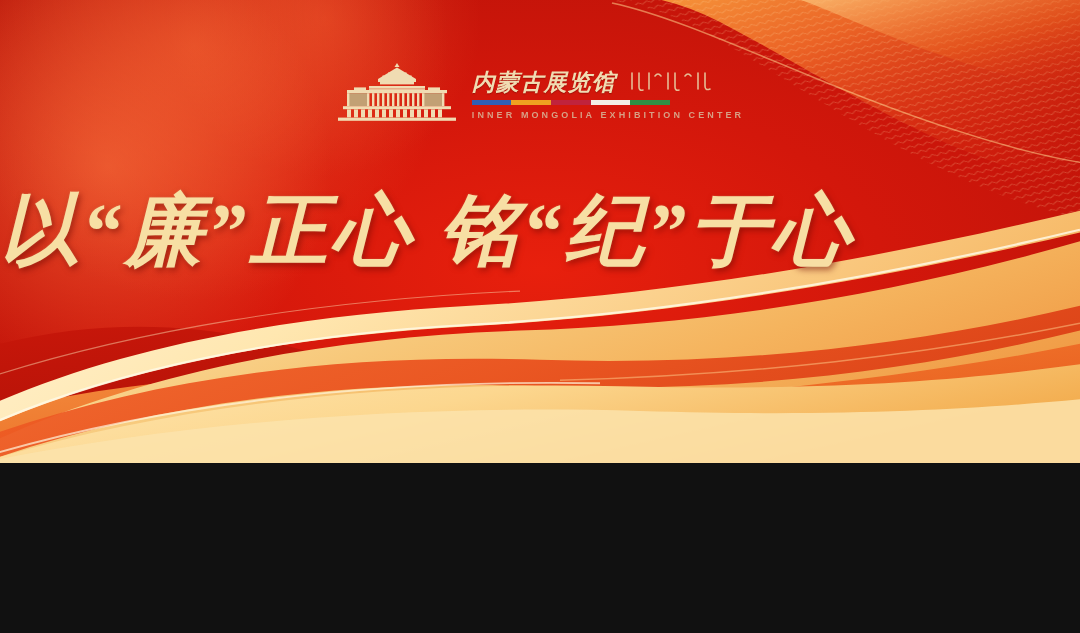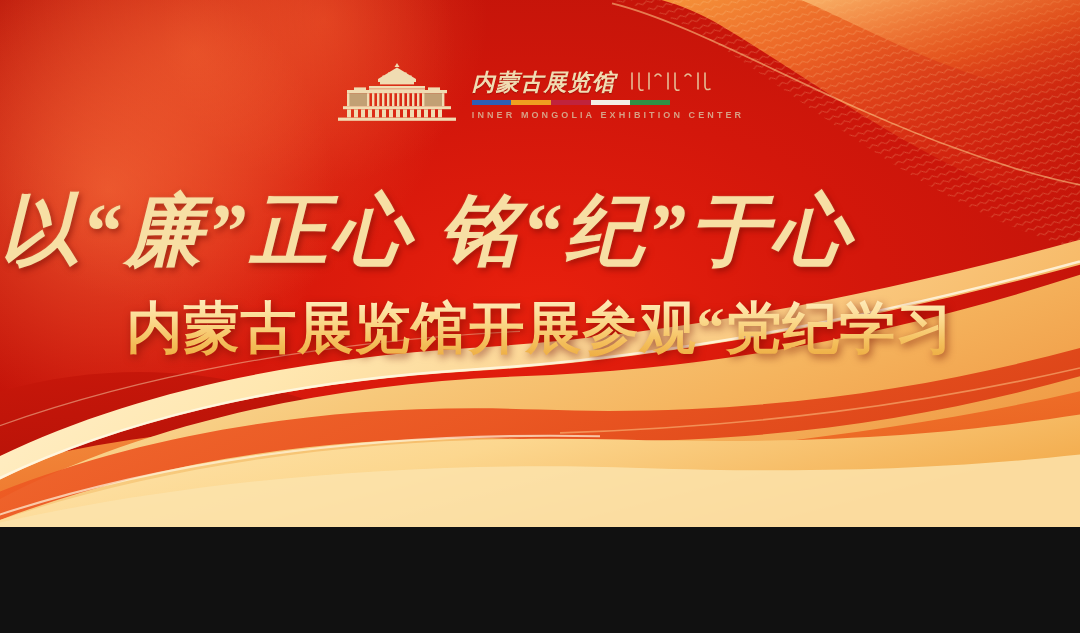--- a/index.html
+++ b/index.html
@@ -1,20 +1,20 @@
 <!DOCTYPE html>
 <html><head>
 <meta charset="utf-8">
 <style>
   html,body{margin:0;padding:0;background:#111;}
   *{box-sizing:border-box;}
 
   .poster{
     position:relative;
-    width:1080px;height:527px;
+    width:1080px;height:463px;
     overflow:hidden;
     font-family:"Liberation Serif", serif;
     background:
       radial-gradient(circle at 18% 10%, rgba(255,120,60,.50) 0%, rgba(255,120,60,0) 26%),
       radial-gradient(circle at 10% 36%, rgba(255,128,70,.55) 0%, rgba(255,128,70,0) 22%),
       radial-gradient(circle at 30% 4%, rgba(255,110,55,.35) 0%, rgba(255,110,55,0) 18%),
       radial-gradient(ellipse at 50% 58%, #e8200d 0%, #d3170b 45%, #b81208 100%),
       linear-gradient(160deg,#d81b0c 0%,#c2150a 100%);
   }
 
@@ -272,16 +272,15 @@
     </div>
   </div>
 
   <div class="headline">
     <div class="headline-main">
       <span>以“廉”正心</span><span class="gap"></span><span>铭“纪”于心</span>
     </div>
   </div>
 
   <div class="subtitle">
-    <div class="sub-line">内蒙古展览馆开展参观“党纪学习</div>
   </div>
 
 </div>
 
 </body></html>

